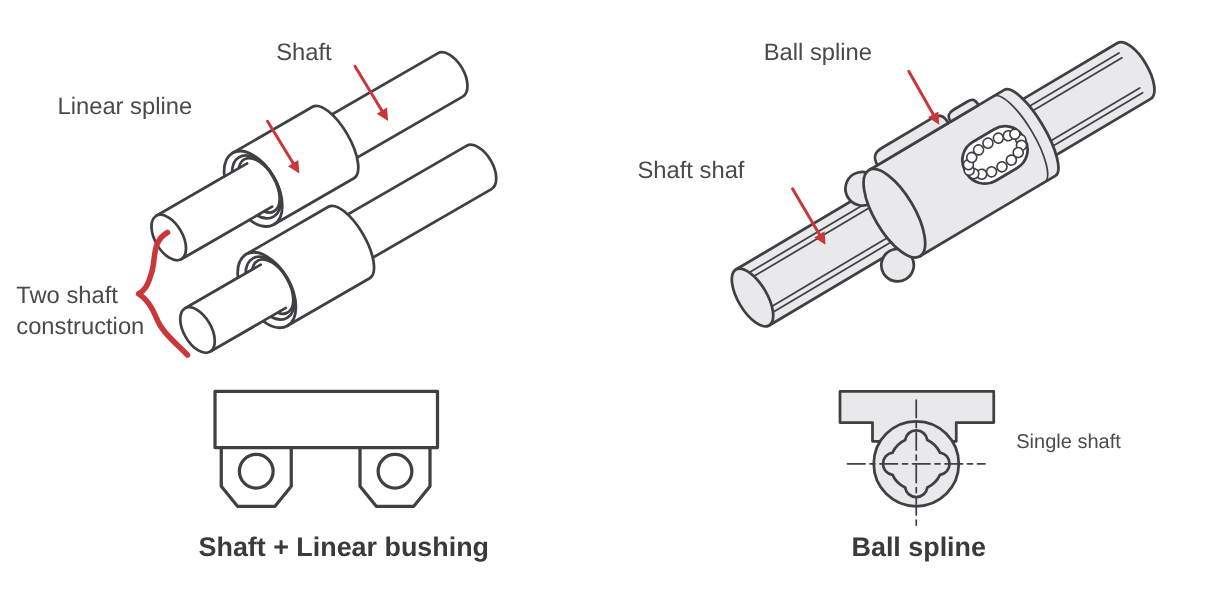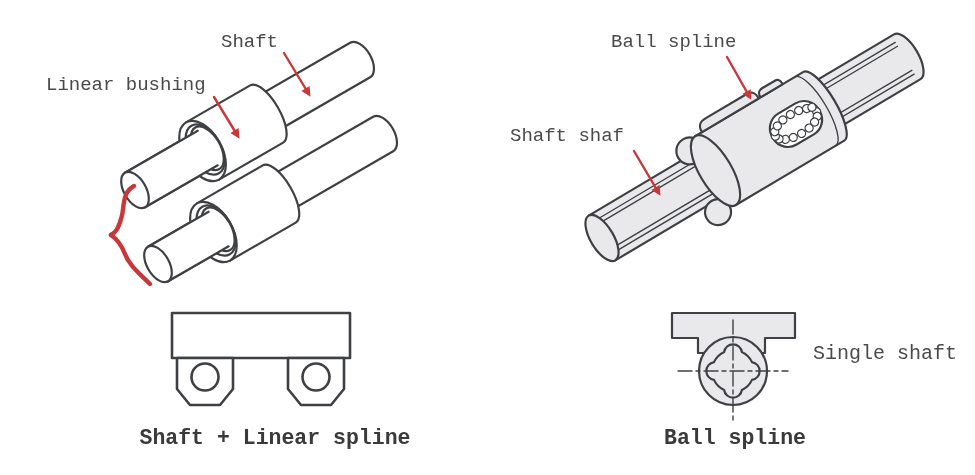--- a/index.html
+++ b/index.html
@@ -3,28 +3,28 @@
 <meta charset="utf-8">
 <style>
   :root{
     --line:#3e4043; --red:#c9373b; --gray:#e9e9eb;
     --text:#4a4a4d; --caption:#3a3a3c; --background:#ffffff;
   }
   html,body{margin:0;padding:0;background:#fff;}
   #stage{
     position:relative; width:975px; height:475px; overflow:hidden;
     background:var(--background);
-    font-family:Liberation Mono, monospace;
+    font-family:Liberation Sans, sans-serif;
   }
   #art{position:absolute; left:0; top:0;}
   .label{
     position:absolute; font-size:19px; line-height:25px; color:var(--text);
     white-space:nowrap;
   }
-  .note{font-size:20px; line-height:26px; color:var(--text);}
+  .note{font-size:16px; line-height:26px; color:var(--text);}
   .caption{
     position:absolute; font-size:21.5px; font-weight:700; color:var(--caption);
     text-align:center; white-space:nowrap;
   }
   
   .ln{fill:none; stroke:var(--line); stroke-width:2.2; stroke-linecap:round;}
   .thin{stroke-width:1.4;}
   .wfill{fill:#fff; stroke:var(--line); stroke-width:2.2; stroke-linejoin:round;}
   .wfill2{fill:#fff; stroke:var(--line); stroke-width:2.6; stroke-linejoin:round;}
   .gfill{fill:var(--gray); stroke:var(--line); stroke-width:2.2; stroke-linejoin:round;}
@@ -128,24 +128,28 @@
     </g>
 
     <path class="redline" marker-end="url(#ah)" d="M284,53 L307,91"></path>
     <path class="redline" marker-end="url(#ah)" d="M214,97 L236,133"></path>
     <path class="redline" marker-end="url(#ah)" d="M727,57 L748,94"></path>
     <path class="redline" marker-end="url(#ah)" d="M634,151 L657,190"></path>
   </svg>
 
   <div class="label" style="left:221px; top:30px;">Shaft</div>
 
-  <div class="label" style="left:46px; top:73px;">Linear bushing</div>
+  <div class="label" style="left:46px; top:73px;">Linear spline</div>
 
+  <div class="label" style="left:13px; top:224px;">
+    <div>Two shaft</div>
+    <div>construction</div>
+  </div>
 
-  <div class="caption" style="left:130px; top:426px; width:290px;">Shaft + Linear spline</div>
+  <div class="caption" style="left:130px; top:426px; width:290px;">Shaft + Linear bushing</div>
 
   <div class="label" style="left:611px; top:30px;">Ball spline</div>
 
   <div class="label" style="left:510px; top:124px;">Shaft shaf</div>
 
   <div class="label note" style="left:813px; top:341px;">
     <div>Single shaft</div>
   </div>
 
   <div class="caption" style="left:640px; top:426px; width:190px;">Ball spline</div>

